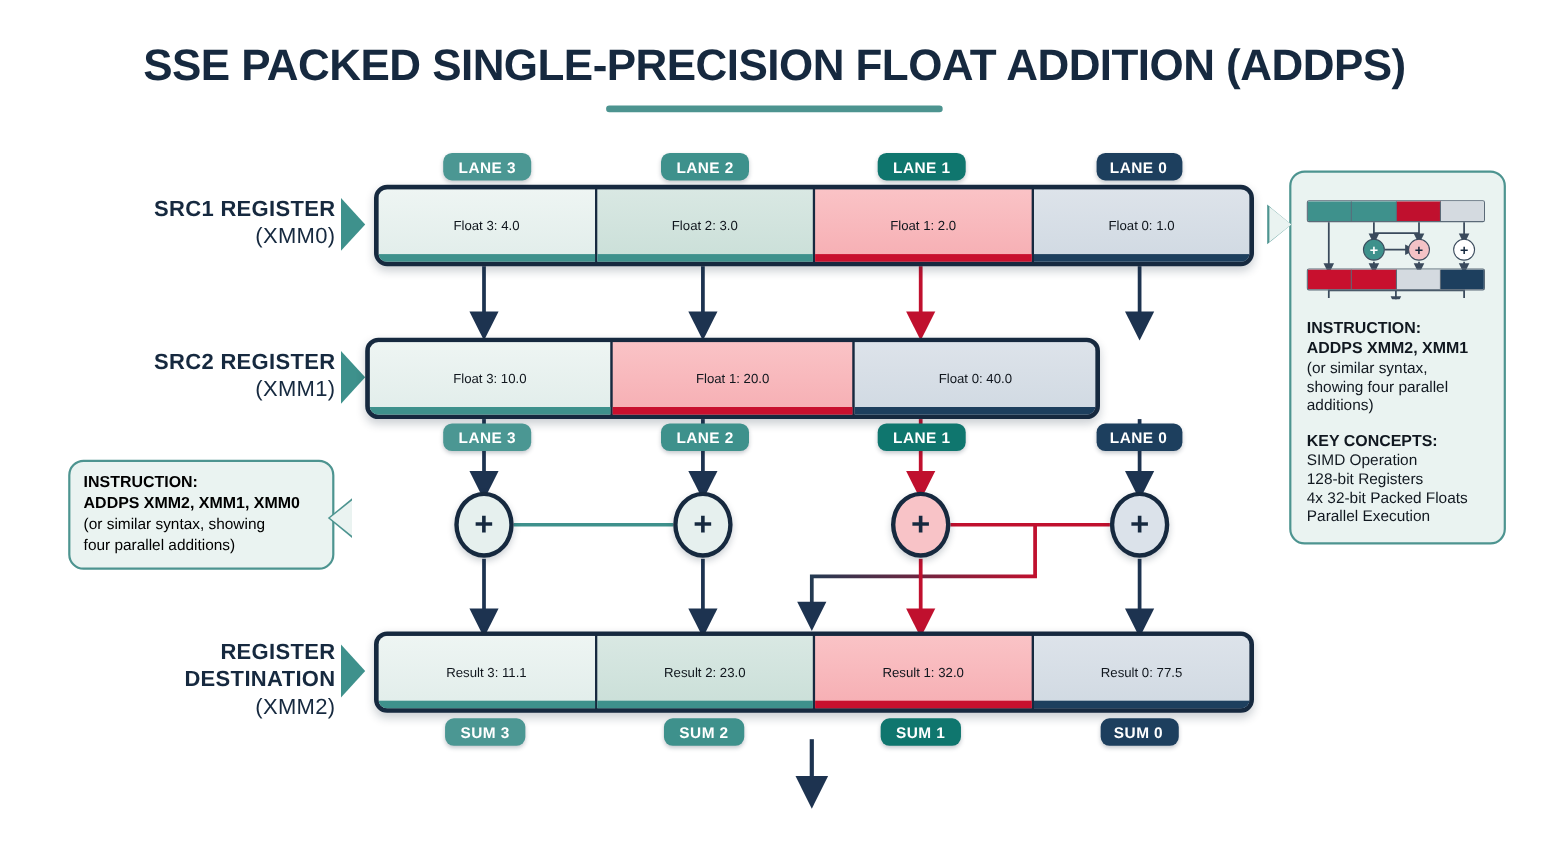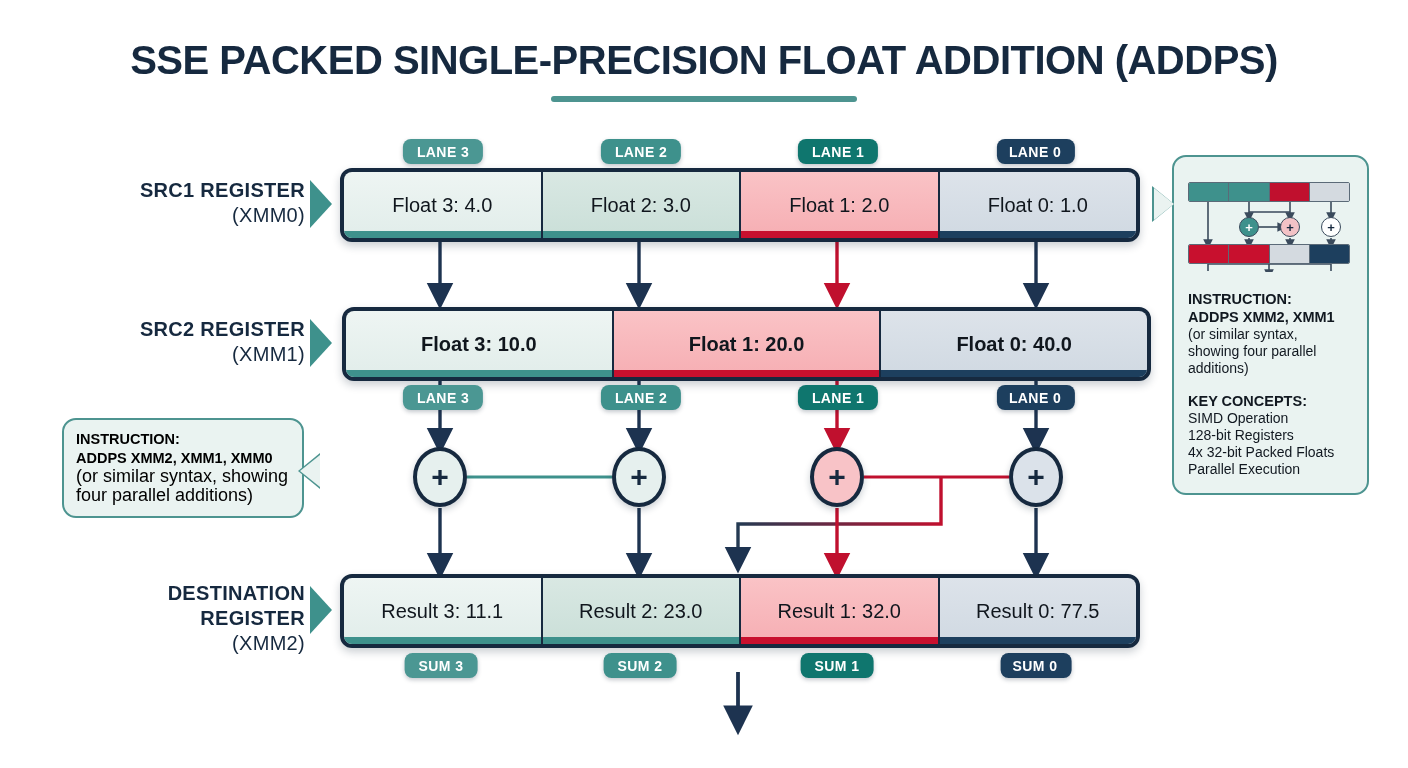--- a/index.html
+++ b/index.html
@@ -57,21 +57,21 @@
     border:4px solid #16293f;
     border-radius:12px;
     background:#16293f;
     display:flex;
     overflow:hidden;
     box-shadow:0 4px 9px rgba(20,35,55,.22);
   }
   .cell{
     flex:1 1 0;
     display:flex;align-items:center;justify-content:center;
-    font-size:20px;color:#10161d;
+    font-size:12px;color:#10161d;
     border-right:2px solid #16293f;
     position:relative;
     box-sizing:border-box;
   }
   .cell:last-child{border-right:none;}
   .cell .ctext{position:relative;z-index:2;}
   .cell .accent{
     position:absolute;left:0;right:0;bottom:0;height:7px;z-index:1;
   }
   
@@ -164,21 +164,21 @@
     z-index:2;
   }
 
   
   .rp-text{position:absolute;left:1188px;width:182px;color:#111820;}
   .rp-h{font-weight:bold;font-size:14.5px;line-height:18px;}
   .rp-b{font-size:14px;line-height:17px;}
 
   
   .lc-h{font-weight:bold;font-size:14.5px;line-height:18.5px;}
-  .lc-b{font-size:18px;line-height:18.5px;}
+  .lc-b{font-size:14px;line-height:18.5px;}
 
   
   .mini{position:absolute;}
   .mini-bar{position:absolute;display:flex;box-sizing:border-box;border:1.5px solid #5b6a78;border-radius:2px;overflow:hidden;}
   .mini-seg{flex:1 1 0;border-right:1.5px solid #5b6a78;}
   .mini-seg:last-child{border-right:none;}
   .mini-plus{
     position:absolute;width:20px;height:20px;border-radius:50%;
     border:1.5px solid #3a4a5c;box-sizing:border-box;
     display:flex;align-items:center;justify-content:center;
@@ -272,21 +272,21 @@
   <div class="badge b-teal2" style="left:641px; top:139px;">LANE 2</div>
   <div class="badge b-red" style="left:838px; top:139px;">LANE 1</div>
   <div class="badge b-navy" style="left:1036px; top:139px;">LANE 0</div>
 
   <div class="rowlabel" style="left:60px; top:317px; width:245px;">
     <div>SRC2 REGISTER</div>
     <div class="sub">(XMM1)</div>
   </div>
   <div class="pointer" style="left:310px; top:319px;"></div>
 
-  <div class="regbar" style="left:342px; top:307px; width:809px; height:74px;font-weight:bold;">
+  <div class="regbar" style="left:332px; top:307px; width:668px; height:74px;">
     <div class="cell tint-l3">
       <span class="ctext">Float 3: 10.0</span>
       <span class="accent"></span>
     </div>
     <div class="cell tint-l1">
       <span class="ctext">Float 1: 20.0</span>
       <span class="accent"></span>
     </div>
     <div class="cell tint-l0">
       <span class="ctext">Float 0: 40.0</span>
@@ -307,22 +307,22 @@
   <div class="notch-right-brd" style="left:298px; top:453px;"></div>
   <div class="notch-right" style="left:300px; top:455px;"></div>
   <div class="callout" style="left:62px; top:418px; width:242px; height:100px; padding:10px 12px;">
     <div class="lc-h">INSTRUCTION:</div>
     <div class="lc-h">ADDPS XMM2, XMM1, XMM0</div>
     <div class="lc-b">(or similar syntax, showing</div>
     <div class="lc-b">four parallel additions)</div>
   </div>
 
   <div class="rowlabel" style="left:60px; top:581px; width:245px;">
+    <div>REGISTER</div>
     <div>DESTINATION</div>
-    <div>REGISTER</div>
     <div class="sub">(XMM2)</div>
   </div>
   <div class="pointer" style="left:310px; top:586px;"></div>
 
   <div class="regbar" style="left:340px; top:574px; width:800px; height:74px;">
     <div class="cell tint-l3">
       <span class="ctext">Result 3: 11.1</span>
       <span class="accent"></span>
     </div>
     <div class="cell tint-l2">

